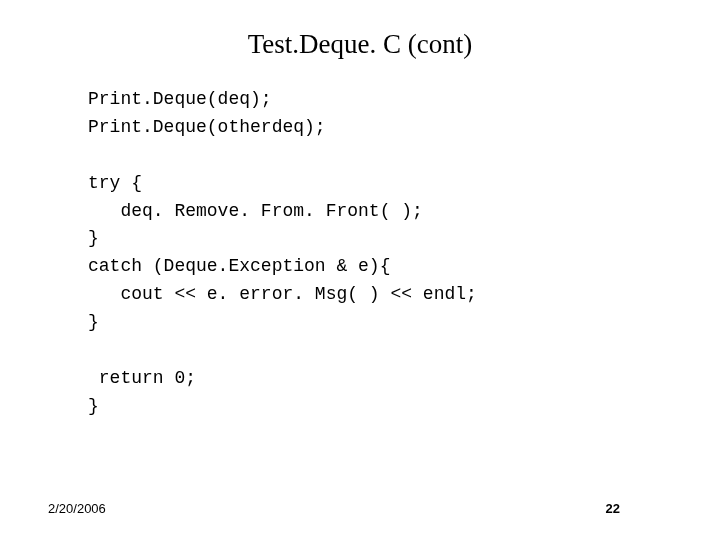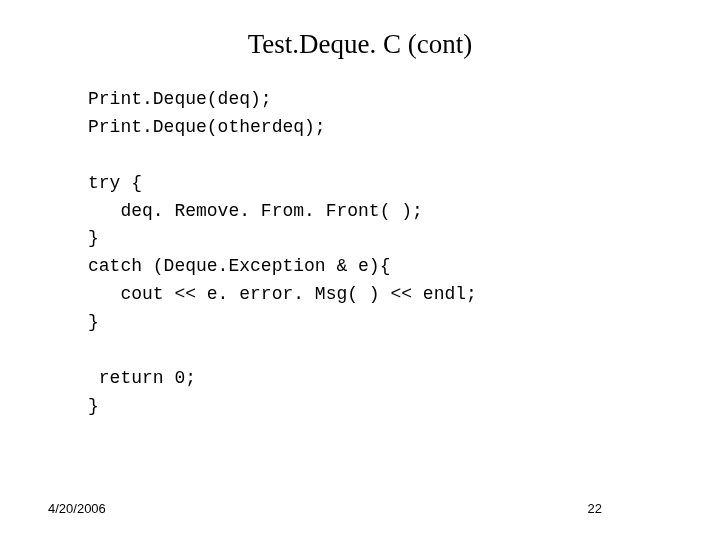--- a/index.html
+++ b/index.html
@@ -39,24 +39,25 @@
   }
   .footer-left {
     position: absolute;
     left: 48px;
     bottom: 24px;
     font-family: Arial, Helvetica, sans-serif;
     font-size: 13px;
   }
   .footer-right {
     position: absolute;
-    right: 66px;
+    right: 48px;
     bottom: 24px;
     font-family: Arial, Helvetica, sans-serif;
     font-size: 13px;
+    font-weight: bold;
   }
 </style>
 </head>
 <body>
 
 <div class="slide">
 
   <div class="title">Test.Deque. C (cont)</div>
 
   <div class="code-block">Print.Deque(deq);
@@ -65,17 +66,17 @@
 try {
    deq. Remove. From. Front( );
 }
 catch (Deque.Exception &amp; e){
    cout &lt;&lt; e. error. Msg( ) &lt;&lt; endl;
 }
 
  return 0;
 }</div>
 
-  <div class="footer-left">4/20/2006</div>
+  <div class="footer-left">2/20/2006</div>
 
   <div class="footer-right">22</div>
 
 </div>
 
 </body></html>

